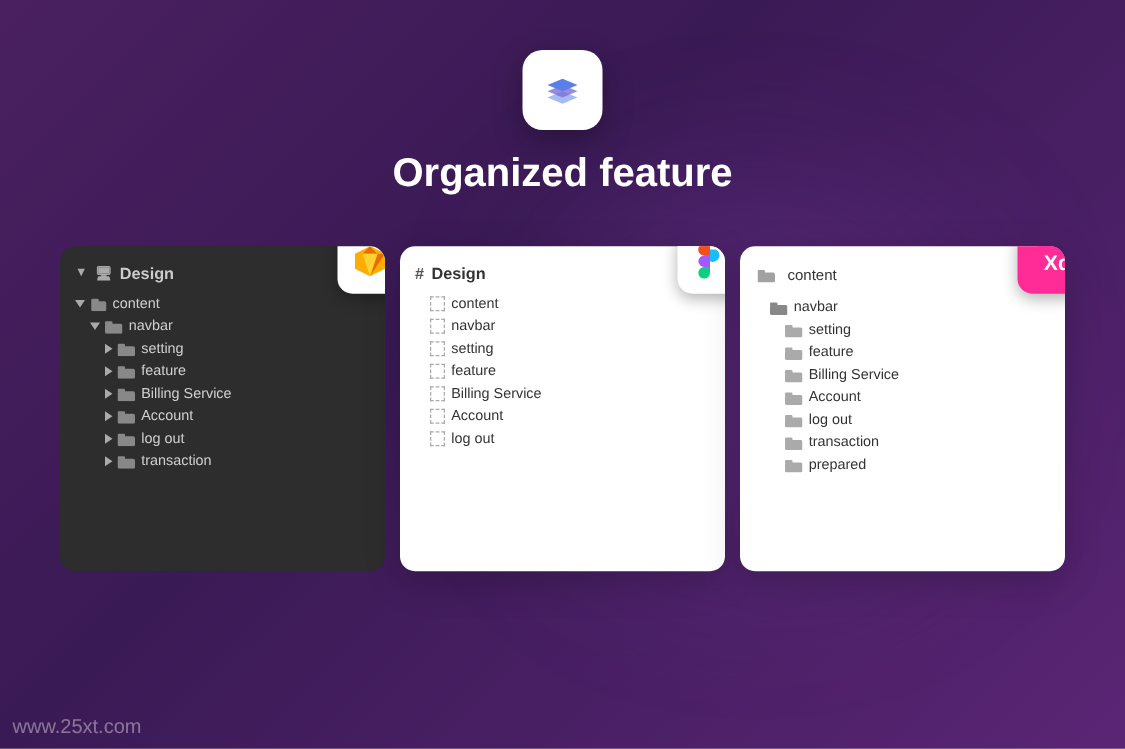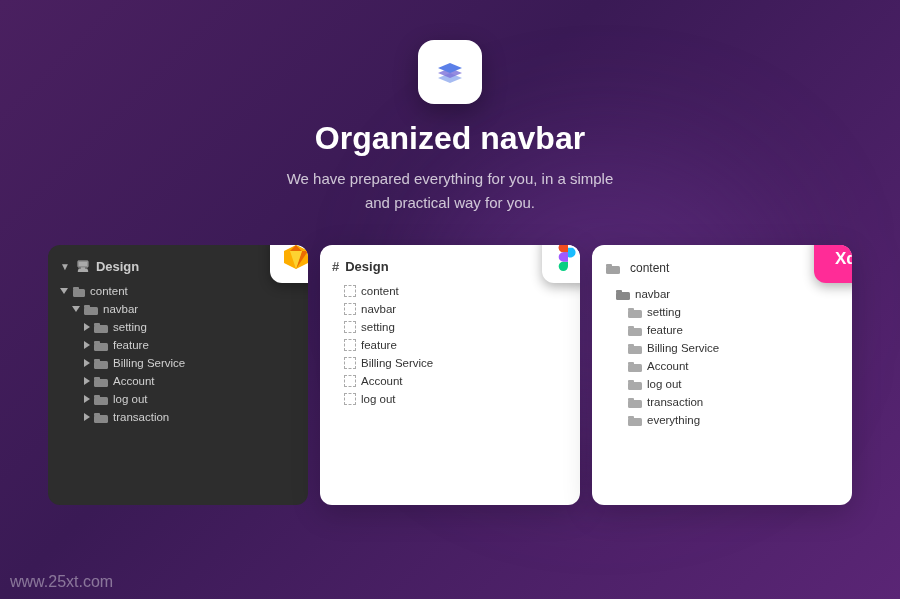--- a/index.html
+++ b/index.html
@@ -224,25 +224,21 @@
     <svg class="app-icon-layers" viewBox="0 0 40 40" fill="none" xmlns="http://www.w3.org/2000/svg">
       <rect width="40" height="40" rx="8" fill="white"></rect>
 
       <path d="M8 26 L20 31 L32 26 L20 21 Z" fill="#6B8DE8" opacity="0.6"></path>
 
       <path d="M8 21 L20 26 L32 21 L20 16 Z" fill="#7B6FD8" opacity="0.8"></path>
 
       <path d="M8 16 L20 21 L32 16 L20 11 Z" fill="#5B7FE8"></path>
     </svg>
   </div>
-  <h1 class="main-title">Organized navbar</h1>
-  <p class="subtitle">
-    <span>We have prepared everything for you, in a simple</span><br>
-    <span>and practical way for you.</span>
-  </p>
+  <h1 class="main-title">Organized feature</h1>
 </div>
 
 <div class="panels-container">
 
   <div class="panel panel-sketch">
     <div class="panel-badge badge-sketch">
 
       <svg width="32" height="32" viewBox="0 0 32 32">
         <polygon points="16,4 28,10 28,22 16,28 4,22 4,10" fill="#FDAD00"></polygon>
         <polygon points="16,4 10,10 22,10" fill="#EA6C00"></polygon>
@@ -438,19 +434,19 @@
         <rect x="0" y="3" width="14" height="8" rx="1.5" fill="#aaa"></rect>
         <rect x="0" y="1" width="6" height="3" rx="1" fill="#aaa"></rect>
       </svg>
       <span class="tree-label-xd">transaction</span>
     </div>
     <div class="tree-row indent-3">
       <svg class="folder-svg" viewBox="0 0 14 11" fill="none">
         <rect x="0" y="3" width="14" height="8" rx="1.5" fill="#aaa"></rect>
         <rect x="0" y="1" width="6" height="3" rx="1" fill="#aaa"></rect>
       </svg>
-      <span class="tree-label-xd">everything</span>
+      <span class="tree-label-xd">prepared</span>
     </div>
   </div>
 
 </div>
 
 <div class="watermark">www.25xt.com</div>
 
 </body></html>

